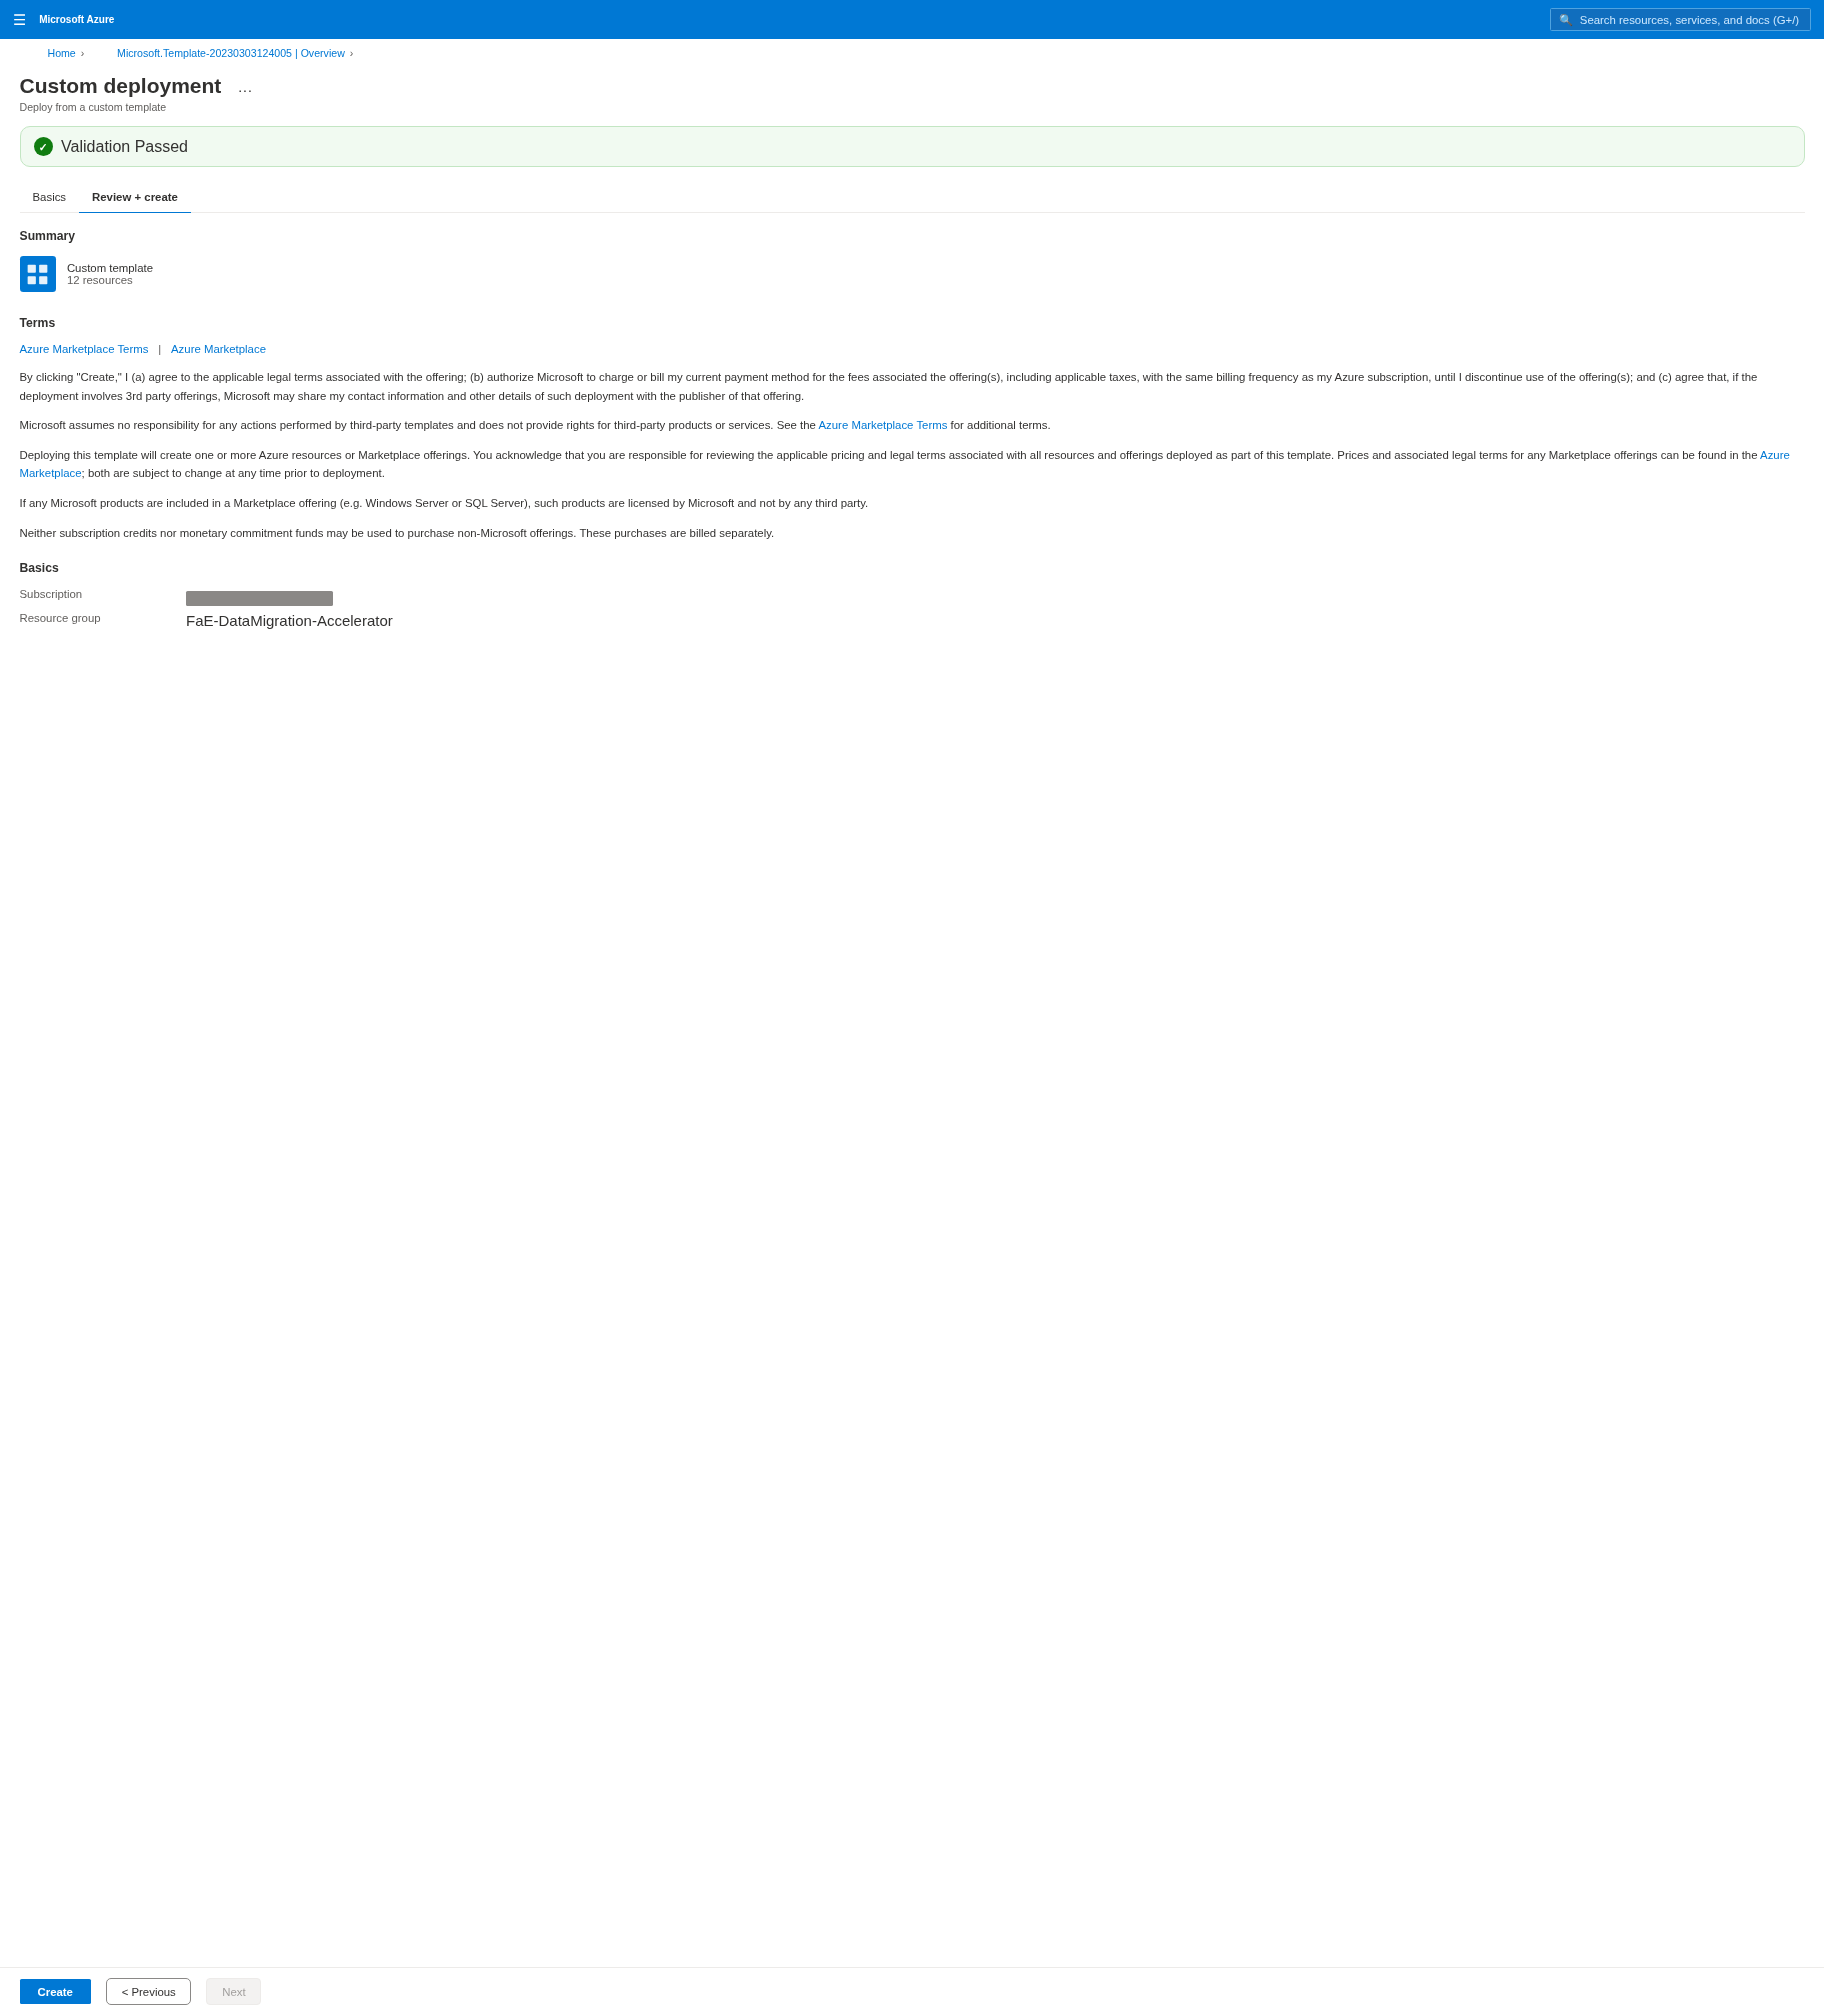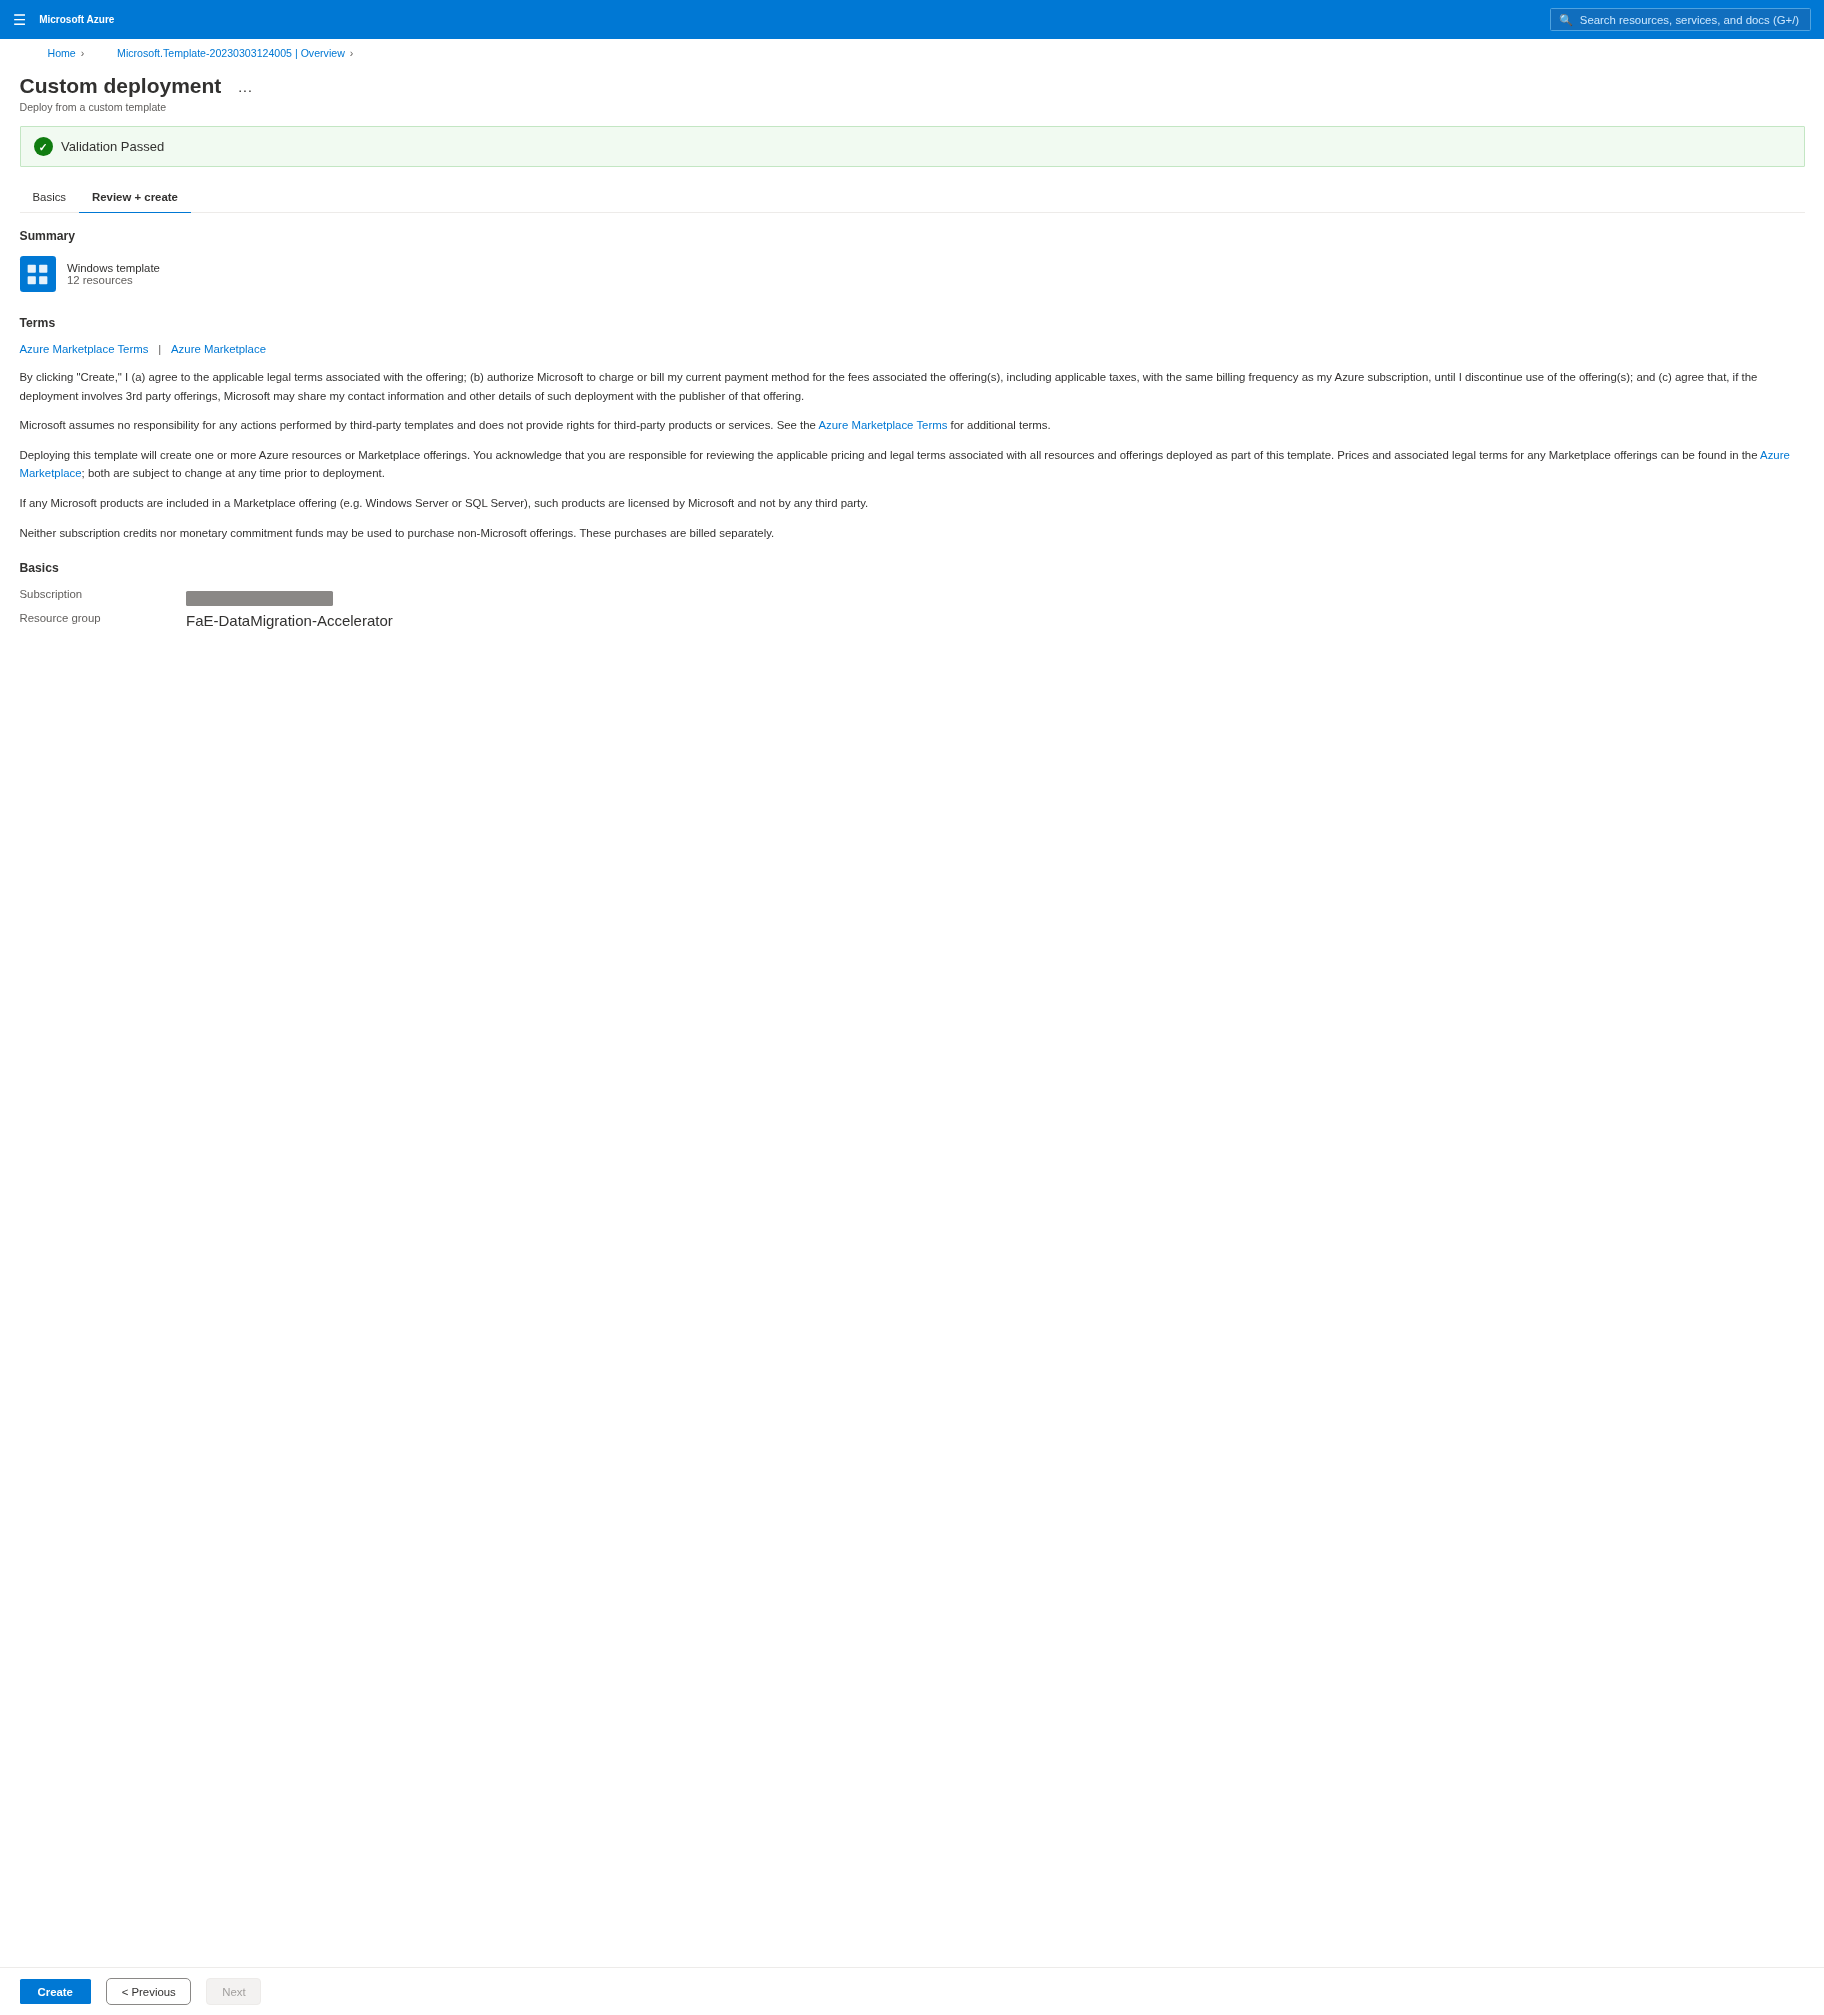--- a/index.html
+++ b/index.html
@@ -66,26 +66,26 @@
       cursor: pointer;
       padding: 3.3px 6.5px;
       margin-top: 4.9px;
     }
 
     
     .validation-banner {
       margin: 0 19.5px 16.3px;
       background: #f1faf1;
       border: 0.8px solid #c3e6c3;
-      border-radius: 1px;
+      border-radius: 10px;
       padding: 9.8px 13px;
       display: flex;
       align-items: center;
       gap: 8.1px;
-      font-size: 13px;
+      font-size: 16px;
       color: #323130;
     }
     .validation-icon {
       width: 19.5px;
       height: 19.5px;
       background: #107c10;
       border-radius: 50%;
       display: flex;
       align-items: center;
       justify-content: center;
@@ -277,21 +277,21 @@
   <div class="summary-card">
     <div class="template-icon">
       <svg viewBox="0 0 28 28" fill="none" xmlns="http://www.w3.org/2000/svg">
         <rect x="2" y="2" width="10" height="10" rx="1" fill="#fff" opacity="0.9"></rect>
         <rect x="16" y="2" width="10" height="10" rx="1" fill="#fff" opacity="0.9"></rect>
         <rect x="2" y="16" width="10" height="10" rx="1" fill="#fff" opacity="0.9"></rect>
         <rect x="16" y="16" width="10" height="10" rx="1" fill="#fff" opacity="0.9"></rect>
       </svg>
     </div>
     <div class="summary-text">
-      <div class="label">Windows template</div>
+      <div class="label">Custom template</div>
       <div class="sub">12 resources</div>
     </div>
   </div>
 
   <div class="terms-section">
     <div class="section-title">Terms</div>
     <div class="terms-links">
       <a href="#">Azure Marketplace Terms</a>
       <span class="terms-divider">|</span>
       <a href="#">Azure Marketplace</a>

